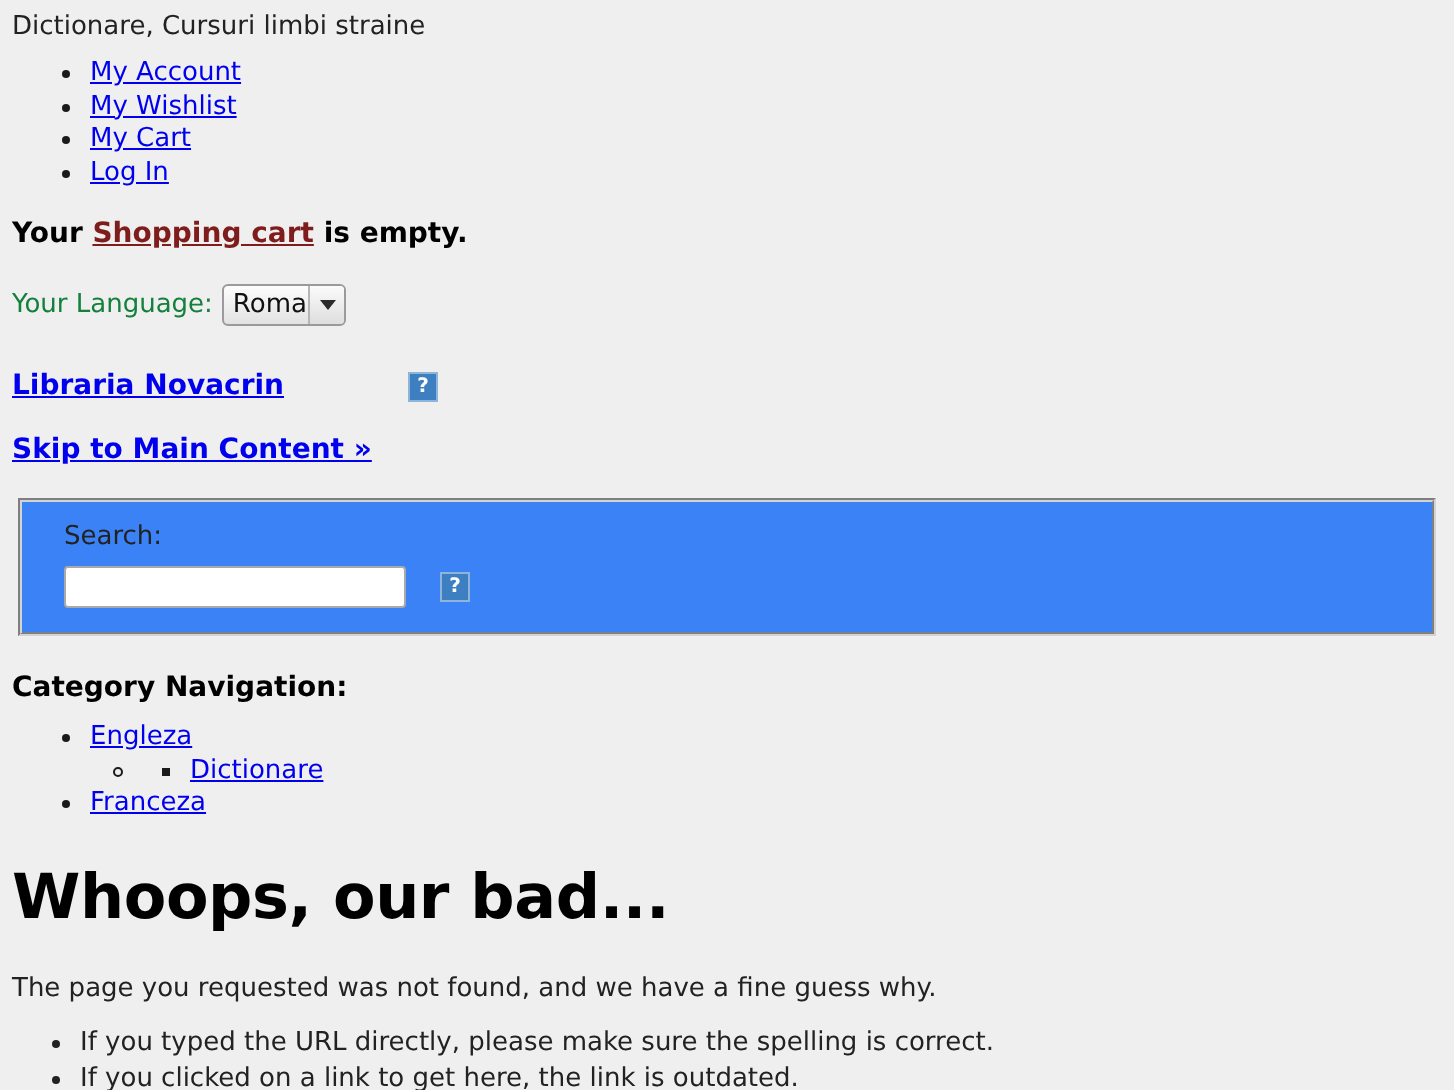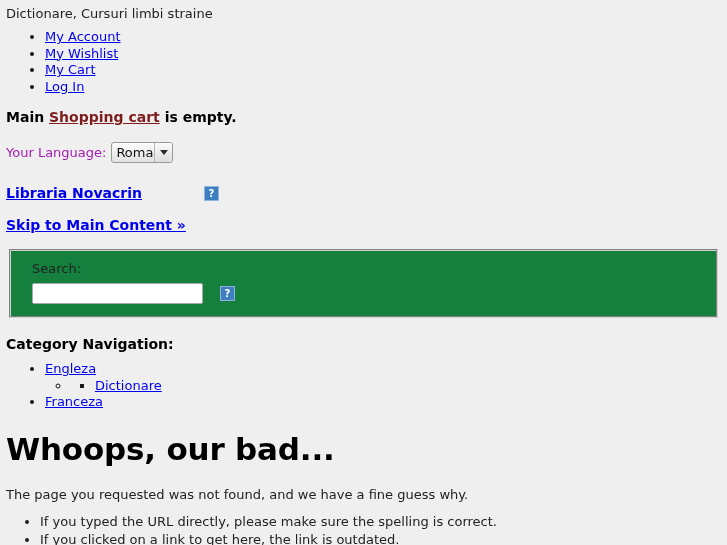--- a/index.html
+++ b/index.html
@@ -54,21 +54,21 @@
   }
   .cart-line a { font-weight: bold; color: #7f1d1d; }
 
   
   .lang-row {
     margin: 16px 0 0 6px;
     display: flex;
     align-items: center;
     height: 22px;
   }
-  .lang-label { font-size: 13px; color: #a21caf; margin-right: 5px; }
+  .lang-label { font-size: 13px; color: #15803d; margin-right: 5px; }
   .lang-select {
     font-family: "DejaVu Sans", "Liberation Sans", sans-serif;
     font-size: 13px;
     height: 21px;
     padding: 0 2px 0 4px;
     border: 1px solid #9a9a9a;
     border-radius: 3px;
     background: linear-gradient(#fdfdfd, #e2e2e2);
     color: #111;
     -webkit-appearance: none;
@@ -144,21 +144,21 @@
     text-decoration: underline;
   }
 
   
   .search-box {
     margin: 16px 0 0 9px;
     width: 709px;
     box-sizing: border-box;
     border: 2px groove #d3d3d3;
     padding: 9px 10px 12px 10px;
-    background: #15803d;
+    background: #3b82f6;
   }
   .search-label {
     font-size: 13px;
     color: #222;
     display: block;
     margin: 1px 0 7px 11px;
   }
   .search-row { display: flex; align-items: center; margin-left: 11px; }
   .search-input {
     width: 171px;
@@ -240,21 +240,21 @@
 
   <div class="tagline">Dictionare, Cursuri limbi straine</div>
 
   <ul class="acct-list">
     <li><a href="#">My Account</a></li>
     <li><a href="#">My Wishlist</a></li>
     <li><a href="#">My Cart</a></li>
     <li><a href="#">Log In</a></li>
   </ul>
 
-  <div class="cart-line"><span>Main</span>
+  <div class="cart-line"><span>Your</span>
     <a href="#">Shopping cart</a>
     <span>is empty.</span></div>
 
   <div class="lang-row">
     <span class="lang-label">Your Language:</span>
     <span class="lang-wrap">
       <select class="lang-select">
         <option>Romana</option>
       </select>
       <span class="lang-arrow"></span>

